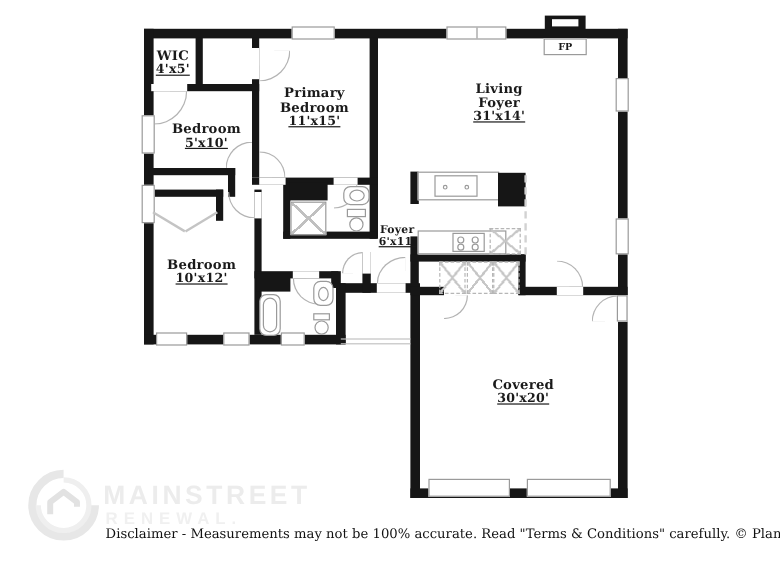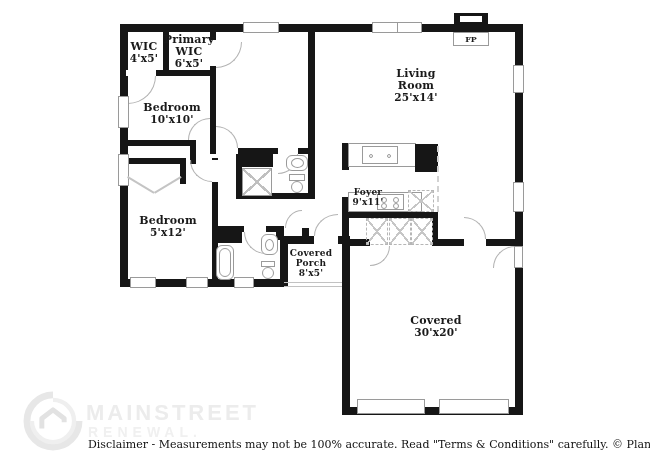--- a/index.html
+++ b/index.html
@@ -29,21 +29,21 @@
     linear-gradient(to bottom right, transparent 47%, #c0c0c0 47%, #c0c0c0 53%, transparent 53%);}
   .gline{position:absolute;background:#c2c2c2;}
   .round{border-radius:50%;}
   .rtub{border-radius:6px;}
   .burner{position:absolute;width:6px;height:6px;border:1px solid #9a9a9a;border-radius:50%;box-sizing:border-box;background:#fff;}
   .dot{position:absolute;width:4px;height:4px;border:1px solid #9a9a9a;border-radius:50%;box-sizing:border-box;background:#fff;}
   .dash-v{position:absolute;width:0;border-left:2px dashed #d2d2d2;}
   
   .lbl{position:absolute;transform:translate(-50%,-50%);text-align:center;color:#1a1a1a;
        font-weight:bold;font-size:11px;line-height:1.1;letter-spacing:.2px;}
-  .lbl .dims{display:block;font-size:10.5px;}
+  .lbl .dims{display:block;font-size:10.5px;text-decoration:underline;}
   .lbl.sm{font-size:9px;}
   .lbl.sm .dims{font-size:9px;}
   .fp-lbl{position:absolute;transform:translate(-50%,-50%);font-size:8px;font-weight:bold;color:#1a1a1a;}
   
   .wm1{position:absolute;left:86px;top:400px;font-family:"Liberation Sans",sans-serif;
        font-weight:bold;font-size:22px;letter-spacing:3px;color:#ececec;}
   .wm2{position:absolute;left:88px;top:424px;font-family:"Liberation Sans",sans-serif;
        font-weight:bold;font-size:14px;letter-spacing:5px;color:#f0f0f0;}
   .disc{position:absolute;left:88px;top:438px;font-size:11px;color:#111111;white-space:nowrap;}
   .chev{position:absolute;height:2px;background:#c4c4c4;transform-origin:0 0;}
@@ -169,43 +169,39 @@
   <div class="fx" style="left:261px;top:261px;width:14px;height:6px;"></div>
   <div class="fx round" style="left:262px;top:267px;width:12px;height:12px;"></div>
 
   <div class="chev" style="left:128px;top:176px;width:31px;transform:rotate(31deg);"></div>
   <div class="chev" style="left:154px;top:192px;width:31px;transform:rotate(-31deg);"></div>
 
   <div class="lbl" style="left:144px;top:53px;width:46px;">
     <span>WIC</span>
     <span class="dims">4'x5'</span>
   </div>
-  <div class="lbl" style="left:189px;top:52px;width:54px;">
-    <span>Primary WIC</span>
-    <span class="dims">6'x5'</span>
+  <div class="lbl" style="left:262px;top:90px;width:60px;">
+    <span>Primary Bedroom</span>
+    <span class="dims">11'x15'</span>
   </div>
   <div class="lbl" style="left:172px;top:114px;width:62px;">
     <span>Bedroom</span>
-    <span class="dims">10'x10'</span>
+    <span class="dims">5'x10'</span>
   </div>
   <div class="lbl" style="left:416px;top:86px;width:48px;">
-    <span>Living Room</span>
-    <span class="dims">25'x14'</span>
-  </div>
-  <div class="lbl sm" style="left:331px;top:198px;width:44px;margin-left:37px;">
+    <span>Living Foyer</span>
+    <span class="dims">31'x14'</span>
+  </div>
+  <div class="lbl sm" style="left:331px;top:198px;width:44px;">
     <span>Foyer</span>
-    <span class="dims">9'x11'</span>
+    <span class="dims">6'x11'</span>
   </div>
   <div class="lbl" style="left:168px;top:227px;width:62px;">
     <span>Bedroom</span>
-    <span class="dims">5'x12'</span>
-  </div>
-  <div class="lbl sm" style="left:311px;top:264px;width:50px;">
-    <span>Covered Porch</span>
-    <span class="dims">8'x5'</span>
+    <span class="dims">10'x12'</span>
   </div>
   <div class="lbl" style="left:436px;top:327px;width:62px;">
     <span>Covered</span>
     <span class="dims">30'x20'</span>
   </div>
 
   <svg style="position:absolute;left:22px;top:390px;" width="62" height="62" viewBox="0 0 100 100">
     <path d="M50 8 A42 42 0 1 0 92 50" fill="none" stroke="#e7e7e7" stroke-width="11"></path>
     <path d="M50 16 A34 34 0 1 1 16 50" fill="none" stroke="#efefef" stroke-width="7"></path>
     <path d="M32 62 L32 46 L50 32 L68 46 L68 52" fill="none" stroke="#e2e2e2" stroke-width="8" stroke-linejoin="round"></path>

